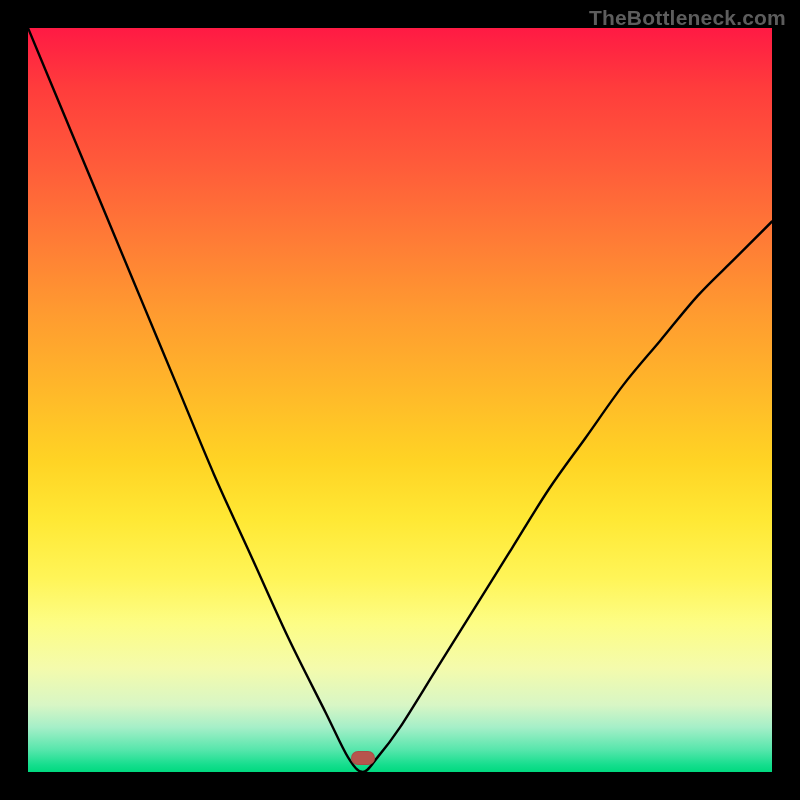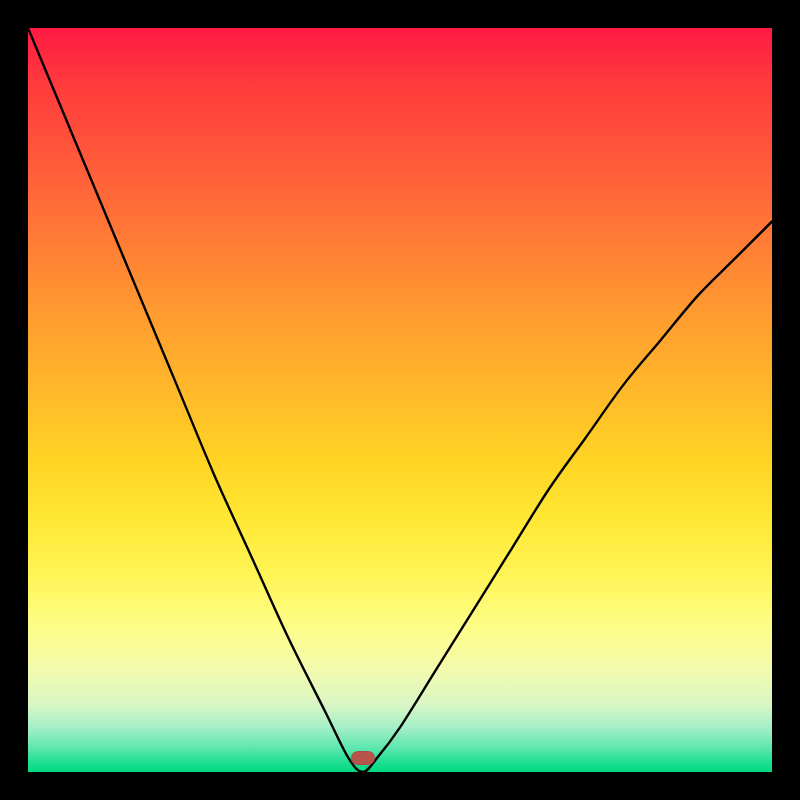--- a/index.html
+++ b/index.html
@@ -81,14 +81,15 @@
   <div class="plot-area">
     <div class="gradient-bg"></div>
 
     <svg class="curve" viewBox="0 0 744 744" preserveAspectRatio="none">
       <path id="curve-path" fill="none" stroke="#000" stroke-width="2.4" stroke-linecap="round" stroke-linejoin="round" d="M 0.00 0.00 C 6.20 14.88, 24.80 59.52, 37.20 89.28 C 49.60 119.04, 62.00 148.80, 74.40 178.56 C 86.80 208.32, 99.20 238.08, 111.60 267.84 C 124.00 297.60, 136.40 327.36, 148.80 357.12 C 161.20 386.88, 173.60 417.88, 186.00 446.40 C 198.40 474.92, 210.80 500.96, 223.20 528.24 C 235.60 555.52, 248.00 584.04, 260.40 610.08 C 272.80 636.12, 287.68 664.64, 297.60 684.48 C 307.52 704.32, 313.72 719.20, 319.92 729.12 C 326.12 739.04, 329.84 744.00, 334.80 744.00 C 339.76 744.00, 343.48 736.56, 349.68 729.12 C 355.88 721.68, 362.08 714.24, 372.00 699.36 C 381.92 684.48, 396.80 659.68, 409.20 639.84 C 421.60 620.00, 434.00 600.16, 446.40 580.32 C 458.80 560.48, 471.20 540.64, 483.60 520.80 C 496.00 500.96, 508.40 479.88, 520.80 461.28 C 533.20 442.68, 545.60 426.56, 558.00 409.20 C 570.40 391.84, 582.80 373.24, 595.20 357.12 C 607.60 341.00, 620.00 327.36, 632.40 312.48 C 644.80 297.60, 657.20 281.48, 669.60 267.84 C 682.00 254.20, 694.40 243.04, 706.80 230.64 C 719.20 218.24, 737.80 199.64, 744.00 193.44"></path>
     </svg>
 
     <div class="marker" title="bottleneck-curve" style="left: 335px; top: 730px; background: rgb(183, 85, 77);"></div>
   </div>
 
+  <div class="watermark">TheBottleneck.com</div>
 
 </div>
 
 </body></html>

